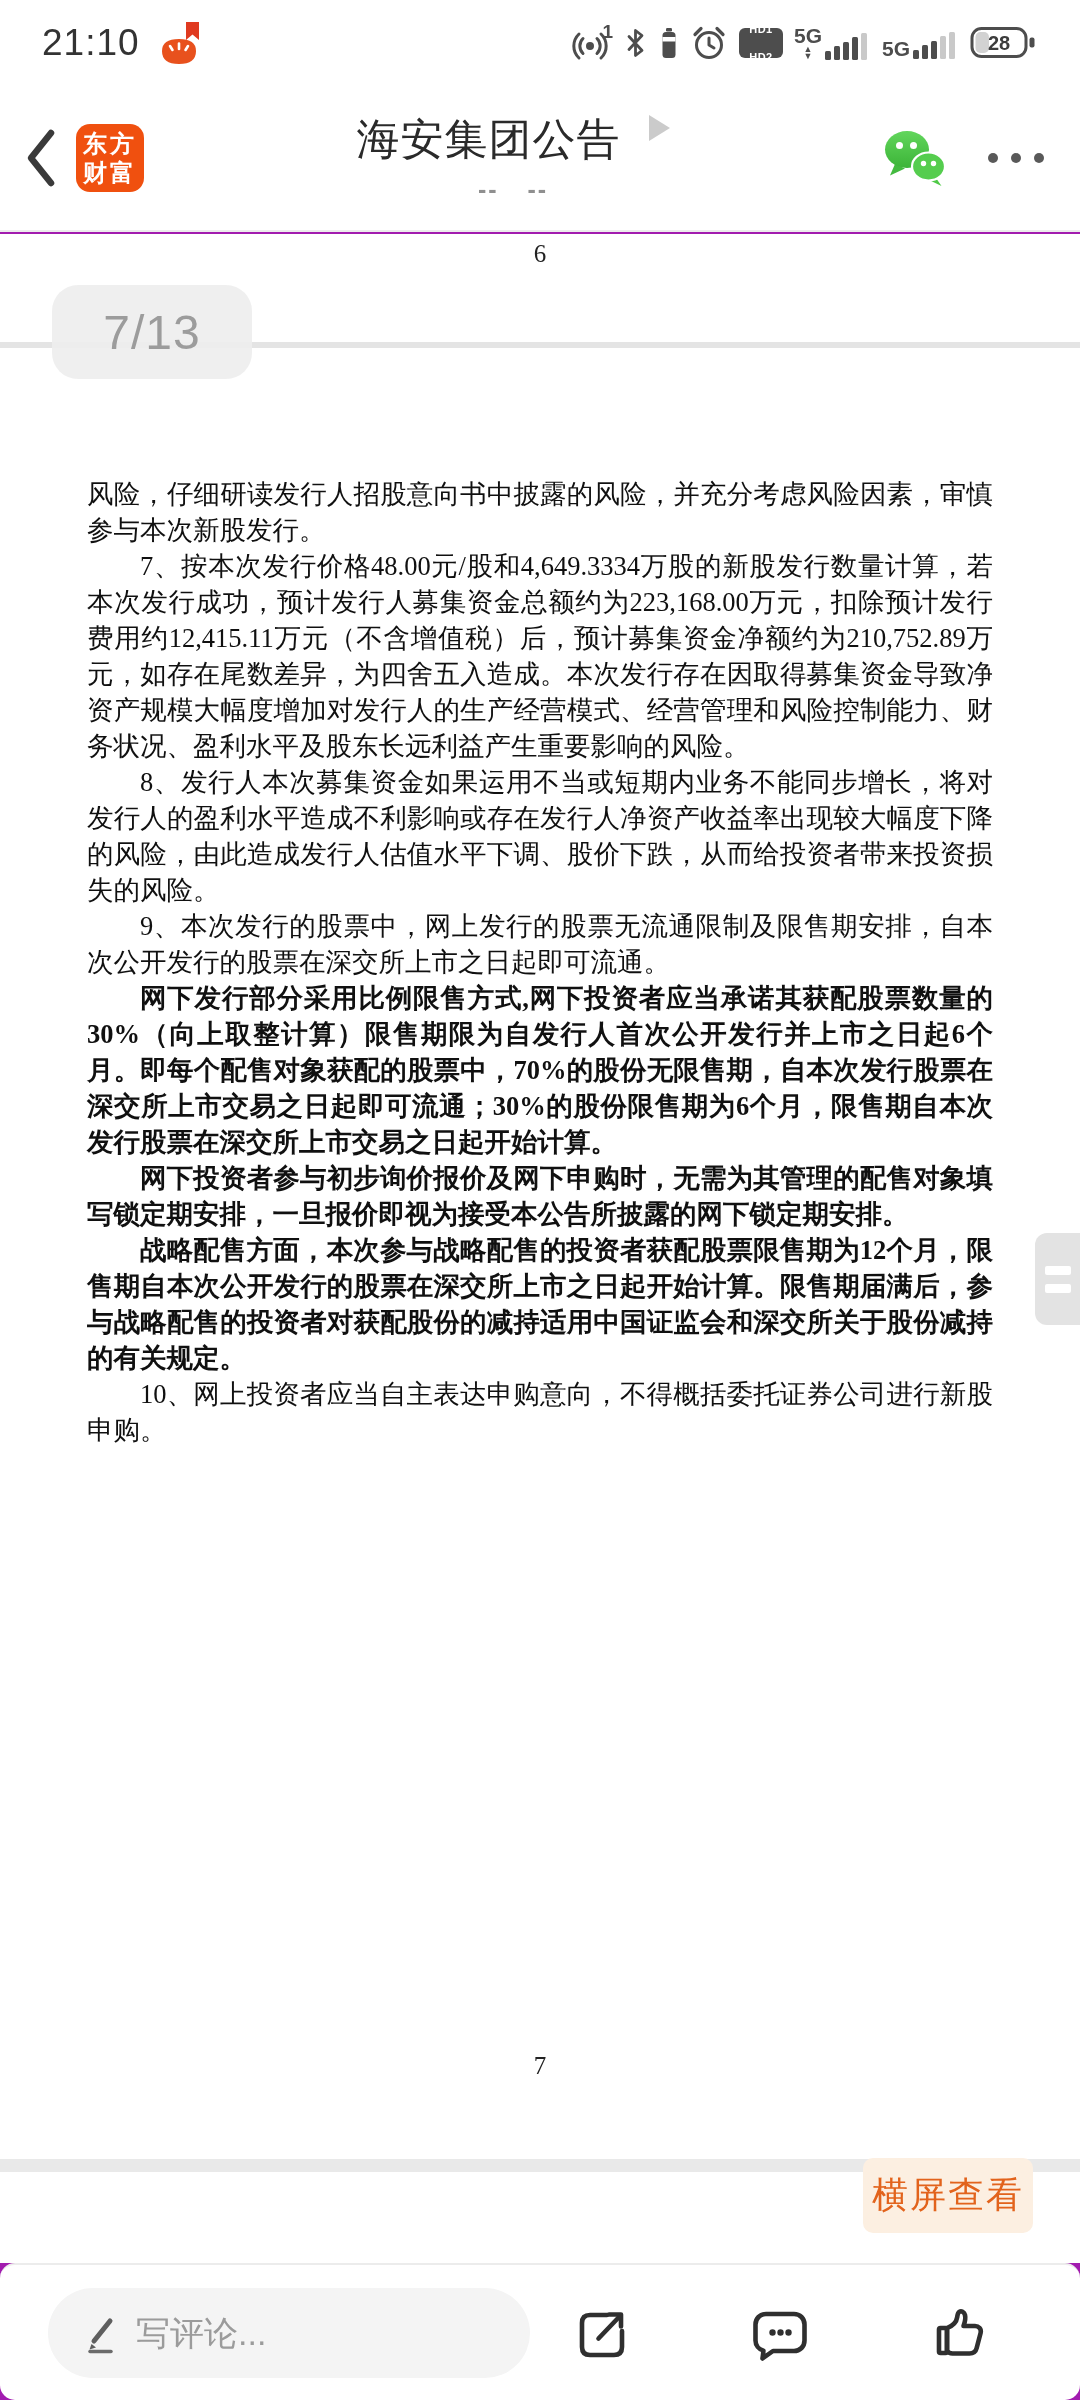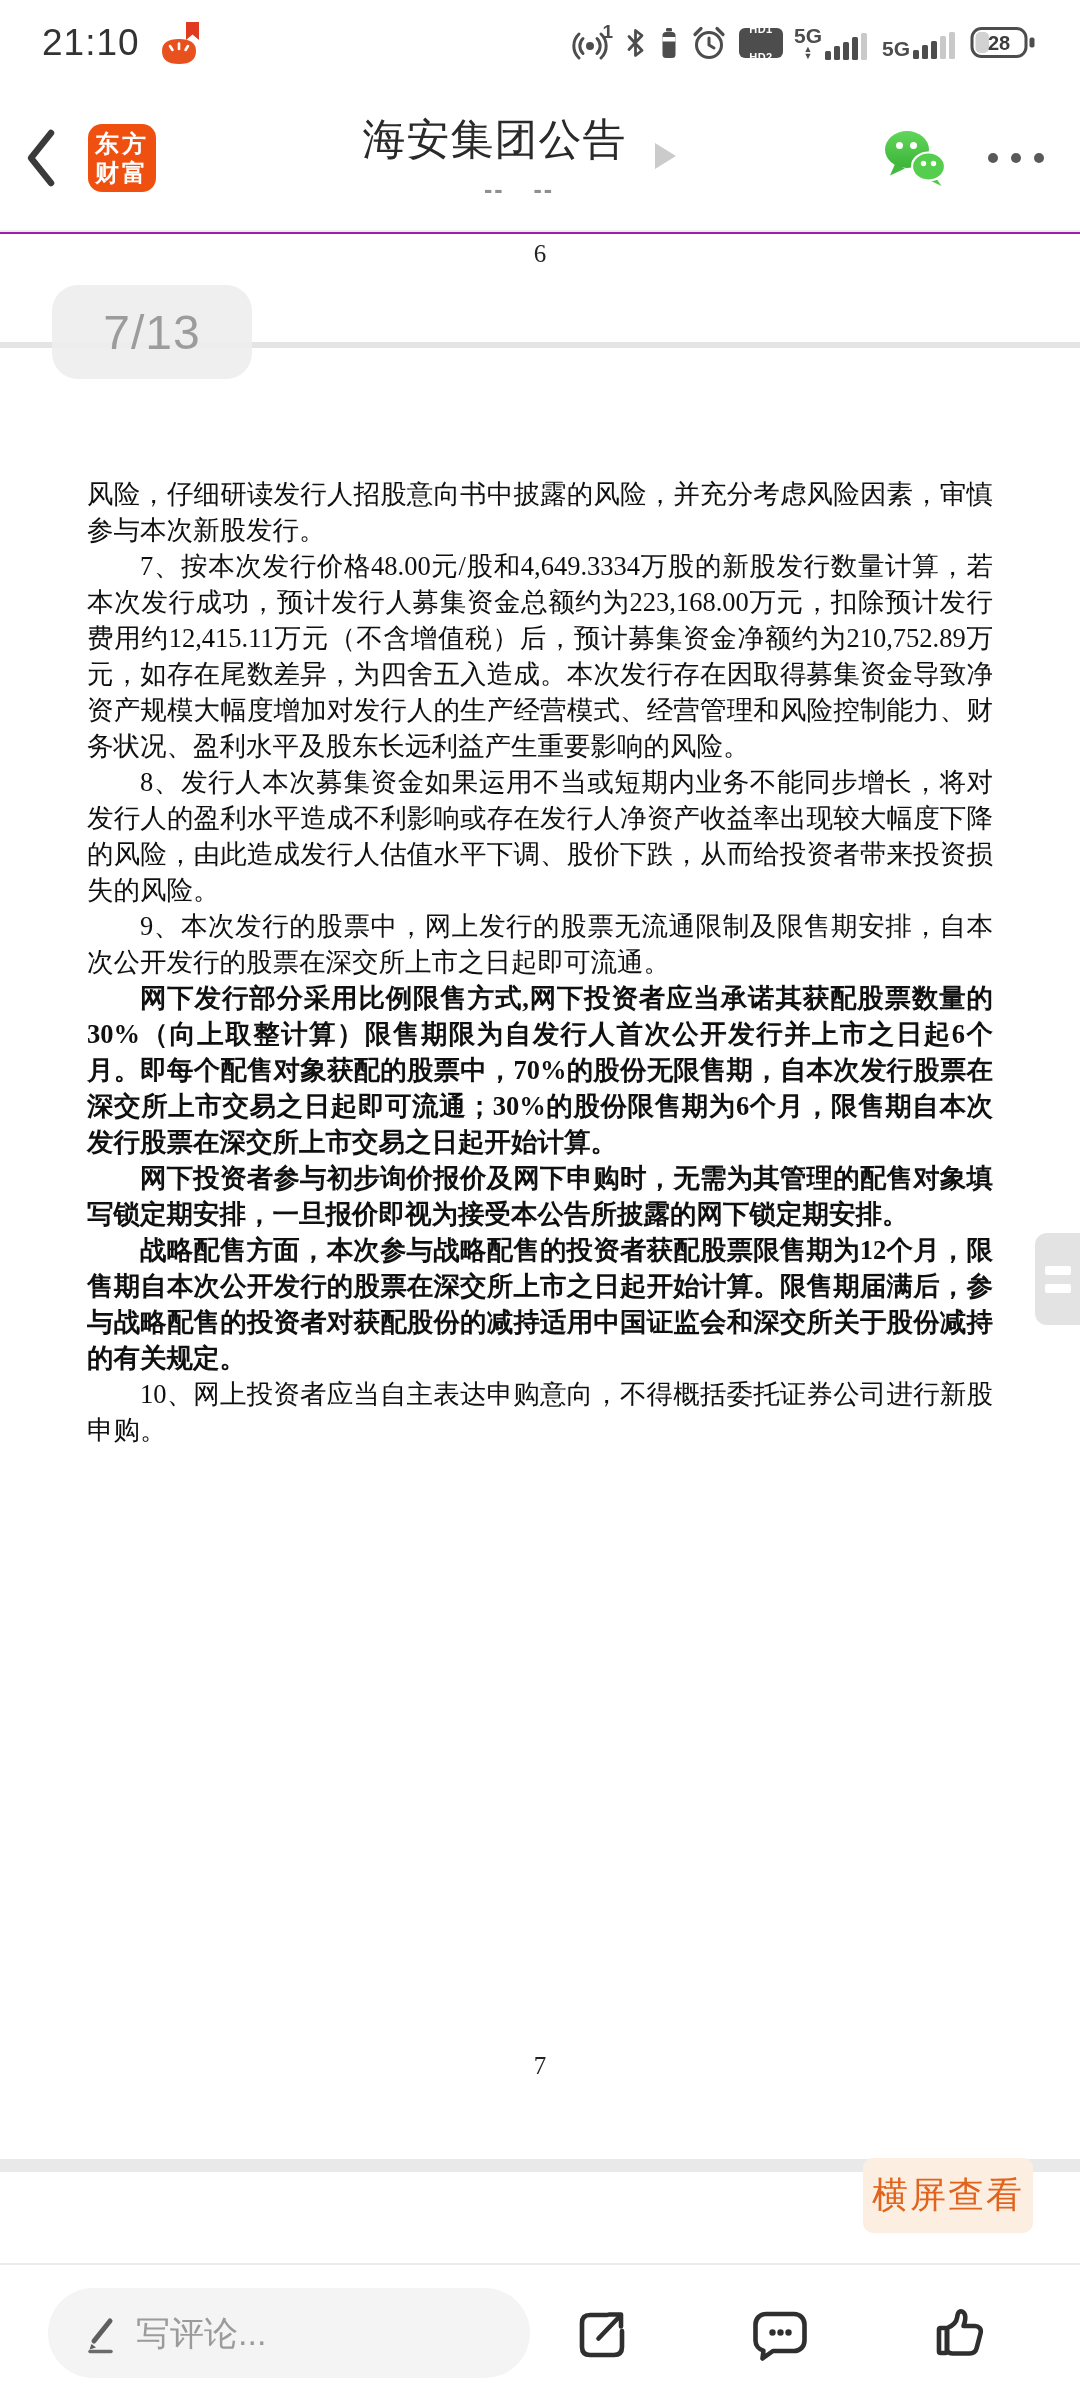--- a/index.html
+++ b/index.html
@@ -23,26 +23,26 @@
   .sig{display:flex;align-items:flex-end;gap:3px;}
   .sig-lbl{display:flex;flex-direction:column;align-items:center;}
   .sig-lbl .g5{font-size:21px;line-height:20px;font-weight:600;color:#4d4d4d;}
   .sig-lbl .arrows{display:flex;flex-direction:column;line-height:7px;font-size:9px;color:#4d4d4d;}
   .battery-wrap{display:flex;align-items:center;}
 
   
   .header{position:absolute;top:85px;left:0;width:1080px;height:147px;background:#fff;
           border-bottom:2px solid #ececec;display:flex;align-items:center;
           padding:0 36px 0 22px;box-sizing:border-box;}
-  .hd-left{display:flex;align-items:center;gap:28px;}
+  .hd-left{display:flex;align-items:center;gap:16px;}
   .app-logo{width:68px;height:68px;background:#f0500f;border-radius:14px;display:flex;
             flex-direction:column;align-items:center;justify-content:center;}
   .app-logo span{color:#fff;font-size:24px;line-height:29px;font-weight:700;letter-spacing:3px;}
   .hd-center{flex:1;display:flex;flex-direction:column;align-items:center;justify-content:center;}
-  .title-row{display:flex;align-items:flex-end;}
+  .title-row{display:flex;align-items:flex-start;}
   .doc-title{font-size:43px;font-weight:500;color:#2a2a2a;letter-spacing:1px;}
   .play-tri{width:0;height:0;border-left:21px solid #cbcbcb;border-top:13px solid transparent;
             border-bottom:13px solid transparent;margin-left:28px;margin-top:4px;}
   .subtitle{margin-top:6px;font-size:25px;font-weight:700;color:#8f8f8f;
             letter-spacing:2px;word-spacing:20px;}
   .hd-right{display:flex;align-items:center;gap:42px;}
   .dots{display:flex;gap:13px;}
   .dots i{width:10px;height:10px;border-radius:50%;background:#595959;}
 
   
@@ -66,21 +66,21 @@
   .scroll-handle{position:absolute;right:0;top:999px;width:45px;height:92px;background:#e3e3e3;
                  border-radius:12px 0 0 12px;display:flex;flex-direction:column;gap:9px;
                  align-items:center;justify-content:center;}
   .scroll-handle i{width:26px;height:9px;background:#fff;border-radius:2px;}
   .landscape-btn{position:absolute;right:47px;top:1924px;width:170px;height:75px;
                  background:#fcefe1;border-radius:10px;display:flex;align-items:center;
                  justify-content:center;font-size:36px;color:#e2631c;letter-spacing:2px;}
 
   
   .toolbar{position:absolute;top:2263px;left:0;width:1080px;height:137px;background:#fff;
-           border-top:2px solid #ececec;box-sizing:border-box;}
+           border-top:2px solid #ececec;box-sizing:border-box;border-radius:15px;}
   .comment-pill{position:absolute;left:48px;top:23px;width:482px;height:90px;background:#f4f4f4;
                 border-radius:45px;display:flex;align-items:center;padding:0 0 0 34px;
                 box-sizing:border-box;gap:14px;}
   .comment-pill input{flex:1;border:none;outline:none;background:transparent;
                       font-size:34px;color:#444;font-family:"Liberation Sans",sans-serif;min-width:0;}
   .comment-pill input::placeholder{color:#9b9b9b;}
   .tb-icon{position:absolute;top:40px;}
   .tb-share{left:572px;}
   .tb-comment{left:750px;}
   .tb-like{left:930px;top:37px;}

